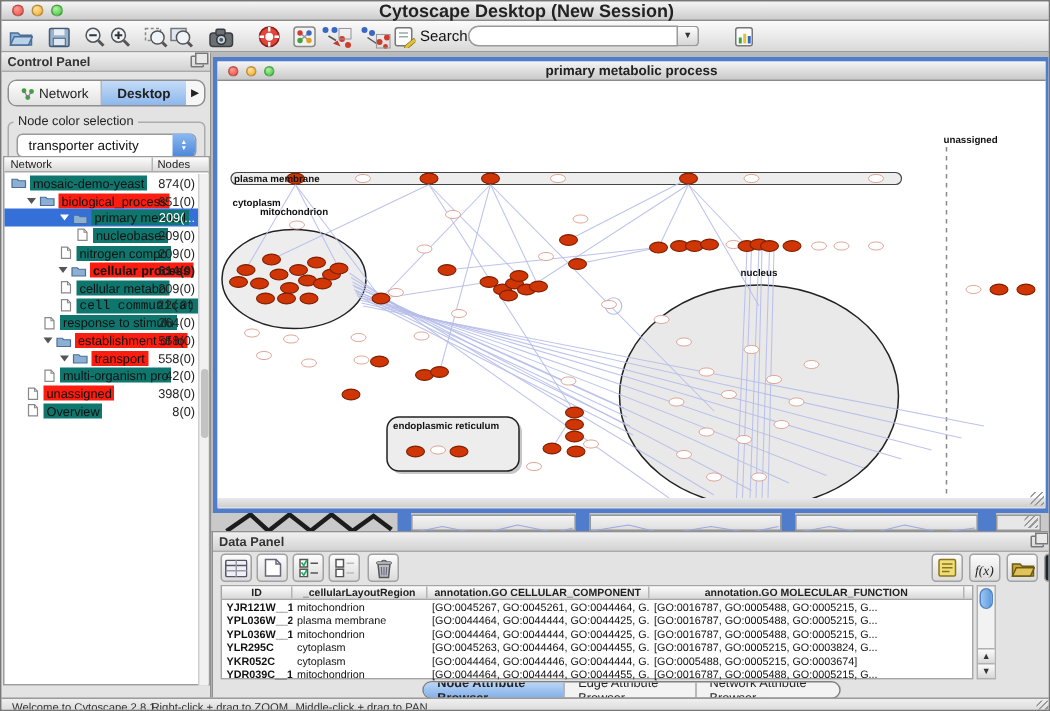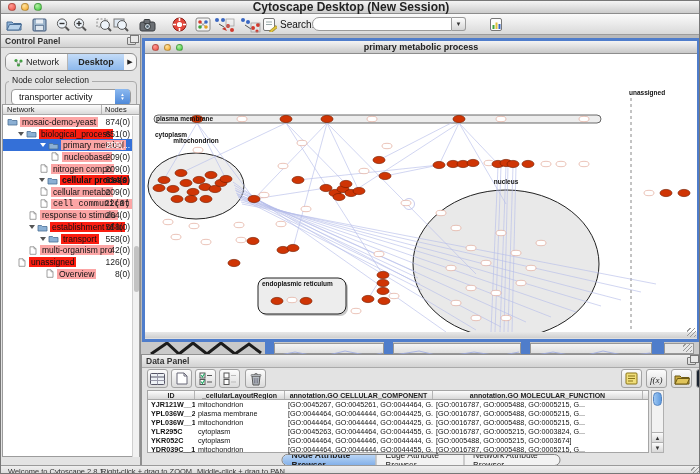--- a/index.html
+++ b/index.html
@@ -58,21 +58,21 @@
             border-bottom:1px solid #aaa;font-size:7.5px;color:#222;display:flex;}
   .th-net{width:99px;padding-left:4px;border-right:1px solid #b5b5b5;}
   .th-nodes{flex:1;padding-left:3px;}
   .treerows{position:absolute;left:0;top:11px;width:130px;}
   .trow{position:relative;height:11.7px;display:flex;align-items:center;font-size:8.5px;white-space:nowrap;}
   .trow.sel{background:#3470d8;}
   .tri{width:0;height:0;border-left:3.5px solid transparent;border-right:3.5px solid transparent;
        border-top:4.5px solid #555;margin-right:2px;flex:none;}
   .trow.sel .tri{border-top-color:#fff;}
   .tlabel{padding:0 2px;color:#111;line-height:10px;overflow:hidden;}
-  .hl-green{background:#fca5a5;}
+  .hl-green{background:#0f766e;}
   .hl-red{background:#fb1d10;}
   .tcount{position:absolute;right:3px;color:#222;font-size:8.5px;}
   .trow.sel .tcount{color:#fff;}
   .tree-scroll{position:absolute;right:0;top:11px;width:7px;height:341px;background:#f1f1f1;border-left:1px solid #cfcfcf;}
   .tree-thumb{position:absolute;left:1px;top:130px;width:5px;height:46px;background:#c3c3c3;border-radius:3px;}
 
   
   .desktop{left:140px;top:34px;width:560px;height:319px;background:#b9b9b9;}
   .netframe{position:absolute;left:1px;top:3px;width:558px;height:304px;border:3px solid #4f7dcb;background:#e0e0e0;}
   .nf-title{position:relative;height:13px;background:linear-gradient(#f4f4f4,#c9c9c9);
@@ -376,23 +376,23 @@
             </svg>
             <span class="tlabel hl-green">multi-organism pro</span>
             <span class="tcount">42(0)</span>
           </div>
           <div class="trow" style="padding-left: 15px;">
             <svg width="8" height="9" style="flex:none;margin-right:3px">
               <path d="M1 0.8 h4 l2 2 v5.5 H1 z" fill="#fff" stroke="#888" stroke-width="0.8"></path>
               <path d="M5 0.8 v2 h2" fill="none" stroke="#888" stroke-width="0.7"></path>
             </svg>
             <span class="tlabel hl-red">unassigned</span>
-            <span class="tcount">126(0)</span>
-          </div>
-          <div class="trow" style="padding-left: 15px; margin-left: 28px;">
+            <span class="tcount">398(0)</span>
+          </div>
+          <div class="trow" style="padding-left: 15px;">
             <svg width="8" height="9" style="flex:none;margin-right:3px">
               <path d="M1 0.8 h4 l2 2 v5.5 H1 z" fill="#fff" stroke="#888" stroke-width="0.8"></path>
               <path d="M5 0.8 v2 h2" fill="none" stroke="#888" stroke-width="0.7"></path>
             </svg>
             <span class="tlabel hl-green">Overview</span>
             <span class="tcount">8(0)</span>
           </div>
         </div>
       <div class="tree-scroll">
           <div class="tree-thumb"></div>

